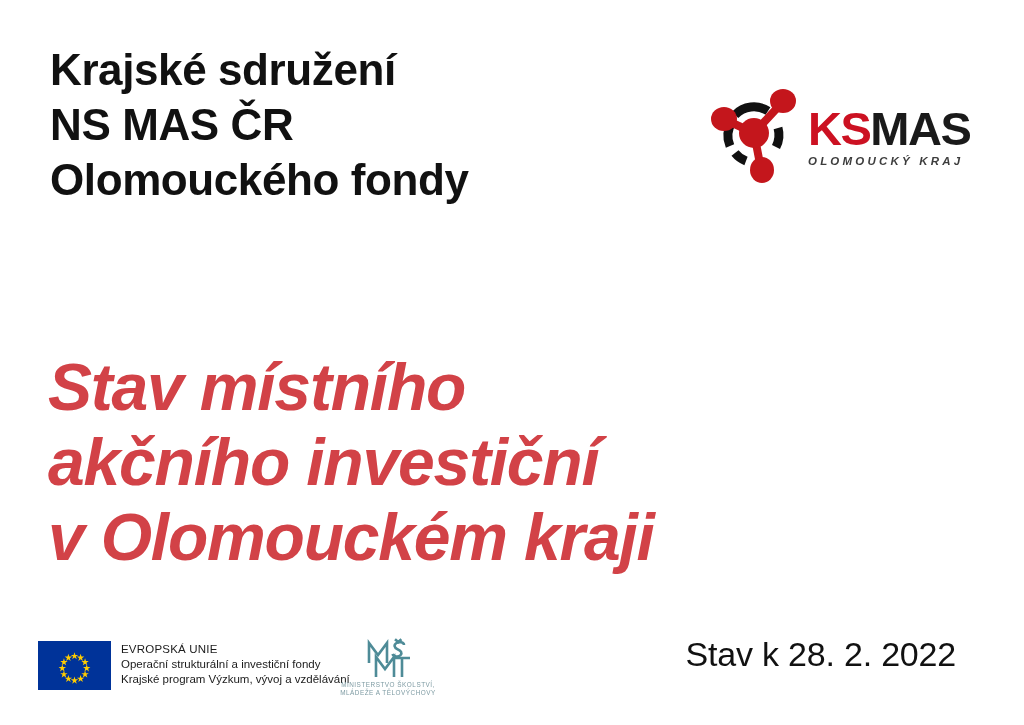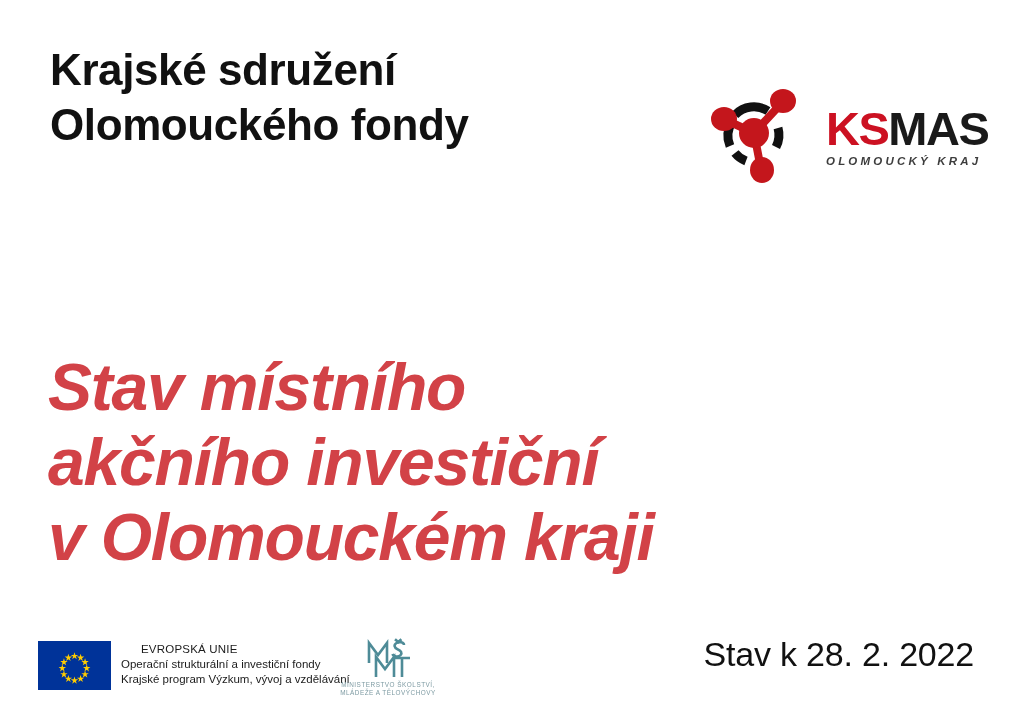--- a/index.html
+++ b/index.html
@@ -48,21 +48,21 @@
     align-items: center;
   }
   .ksmas-mark {
     position: relative;
     width: 104px;
     height: 100px;
     flex: 0 0 auto;
   }
   .ksmas-mark svg { display: block; }
   .ksmas-word {
-    margin-left: 20px;
+    margin-left: 2px;
     line-height: 1;
     padding-top: 6px;
   }
   .ksmas-word .big {
     font-size: 47px;
     font-weight: bold;
     letter-spacing: -1.5px;
     line-height: 46px;
     white-space: nowrap;
   }
@@ -112,21 +112,21 @@
     position: relative;
   }
   .eu-flag svg { display: block; }
   .eu-text {
     margin-left: 10px;
     color: #1b1b1b;
     font-size: 11.5px;
     line-height: 15px;
     padding-top: 1px;
   }
-  .eu-text .l1 { display: block; letter-spacing: 0.2px; margin-left: 20px; }
+  .eu-text .l1 { display: block; letter-spacing: 0.2px; }
   .eu-text .l2 { display: block; }
   .eu-text .l3 { display: block; }
 
   
   .msmt-logo {
     position: absolute;
     left: 332px;
     top: 636px;
     width: 112px;
     text-align: center;
@@ -143,36 +143,37 @@
     font-size: 6.4px;
     line-height: 8.4px;
     letter-spacing: 0.5px;
     margin-top: 1px;
   }
   .msmt-text span { display: block; }
 
   
   .status-date {
     position: absolute;
-    right: 50px;
+    right: 68px;
     top: 634px;
     color: #111111;
     font-size: 34px;
     line-height: 40px;
     letter-spacing: -0.2px;
     white-space: nowrap;
   }
 </style>
 </head>
 <body>
 
 <div class="slide">
 
   <div class="org-heading">
     <span class="line">Krajské sdružení</span>
+    <span class="line">NS MAS ČR</span>
     <span class="line">Olomouckého fondy</span>
   </div>
 
   <div class="ksmas-logo">
     <div class="ksmas-mark">
       <svg width="104" height="100" viewBox="0 0 104 100" xmlns="http://www.w3.org/2000/svg">
 
         <g fill="none" stroke="#111111" stroke-width="9" stroke-linecap="butt">
           <path d="M 33 31 A 26 26 0 0 1 66 27"></path>
           <path d="M 28 62 A 26 26 0 0 1 30 38"></path>

